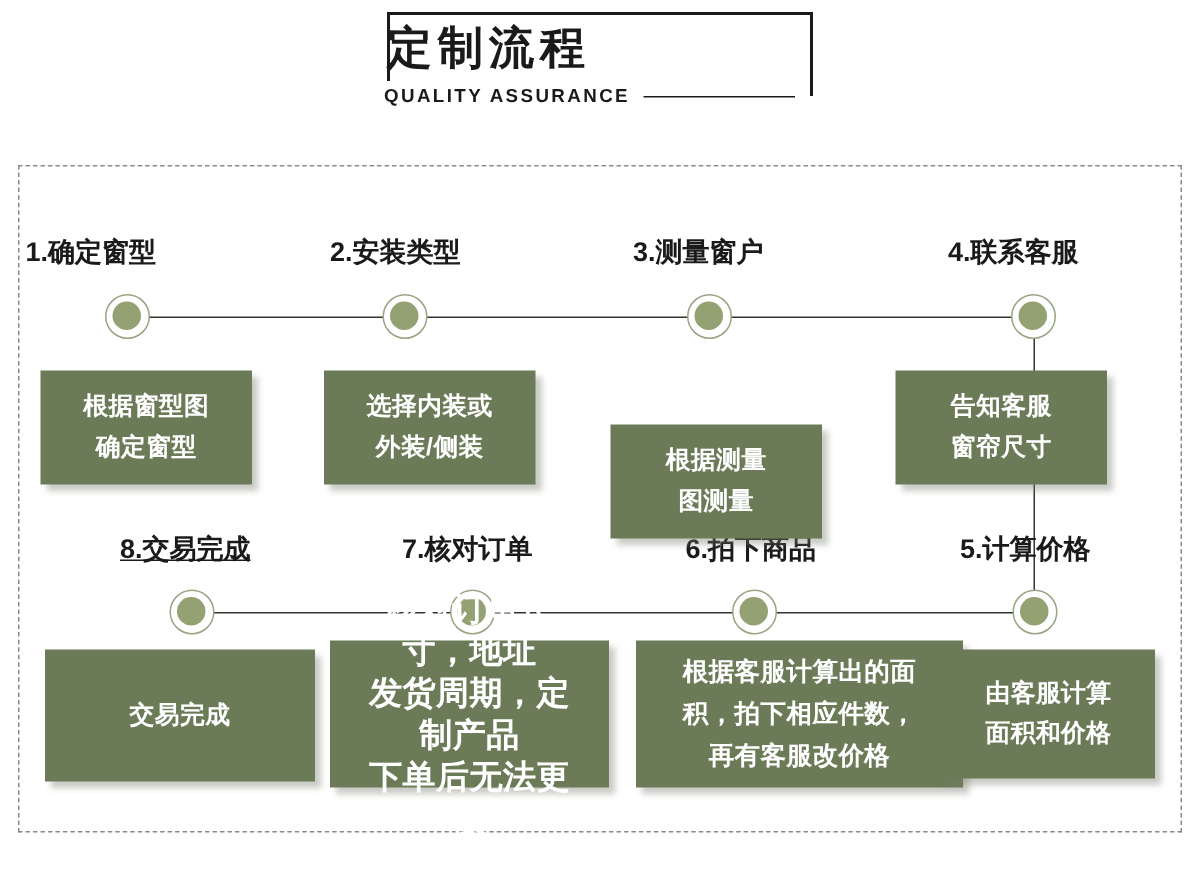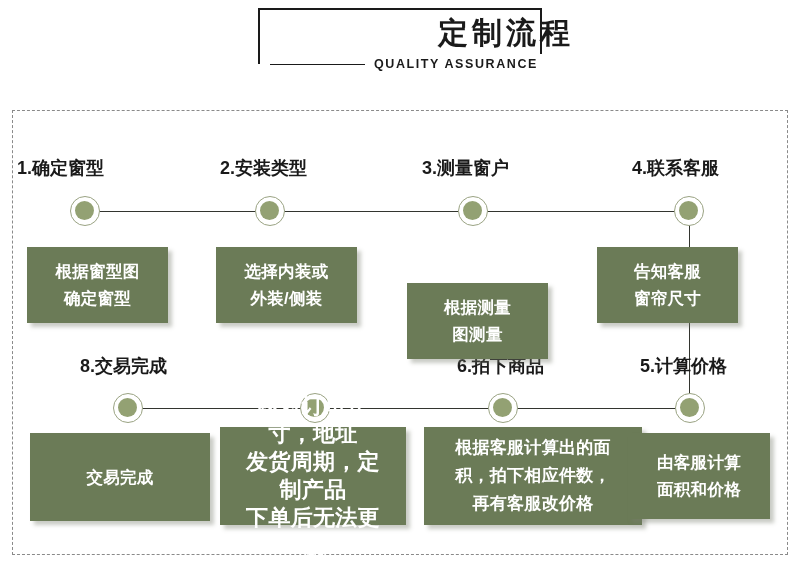--- a/index.html
+++ b/index.html
@@ -29,43 +29,42 @@
     border-top: 2.5px solid #1a1a1a;
     border-left: 2.5px solid #1a1a1a;
     border-right: 2.5px solid #1a1a1a;
     box-sizing: border-box;
   }
   .header-title {
     position: absolute;
     left: 258px;
     top: 14px;
     width: 284px;
-    text-align: right;
+    text-align: left;
     font-size: 30px;
     font-weight: bold;
     letter-spacing: 4px;
     color: #1a1a1a;
     font-family: "Liberation Sans", "DejaVu Sans", sans-serif;
     line-height: 38px;
-    margin-left: 32px;
   }
   .header-rule {
     position: absolute;
     left: 270px;
     top: 64px;
     width: 260px;
     height: 0;
     border-top: 1.6px solid #1a1a1a;
   }
   .header-sub {
     position: absolute;
-    left: 263px;
+    left: 247px;
     top: 54px;
     width: 284px;
-    text-align: right;
+    text-align: left;
     text-decoration: underline;
   }
   .header-sub span {
     display: inline-block;
     background: #ffffff;
     padding: 0 9px;
     font-size: 12.5px;
     font-weight: bold;
     letter-spacing: 1.6px;
     color: #1a1a1a;
@@ -191,21 +190,22 @@
   </div>
   <div class="card" style="left:407px; top:247px; width:141px; height:76px;margin-top:36px;">
     <span class="ctext">根据测量
 图测量</span>
   </div>
   <div class="card" style="left:597px; top:247px; width:141px; height:76px;">
     <span class="ctext">告知客服
 窗帘尺寸</span>
   </div>
 
-  <div class="step-label" style="left:80px;  top:354px;">8.交易完成</div>
+  <div class="step-label" style="left:80px;  top:354px;text-decoration:underline;">8.交易完成</div>
+  <div class="step-label" style="left:268px; top:354px;">7.核对订单</div>
   <div class="step-label" style="left:457px; top:354px;">6.拍下商品</div>
   <div class="step-label" style="left:640px; top:354px;">5.计算价格</div>
 
   <div class="node" style="left:113px; top:393px;"></div>
   <div class="node" style="left:300px; top:393px;"></div>
   <div class="node" style="left:488px; top:393px;"></div>
   <div class="node" style="left:675px; top:393px;"></div>
 
   <div class="card" style="left:30px;  top:433px; width:180px; height:88px;">
     <span class="ctext">交易完成</span>

